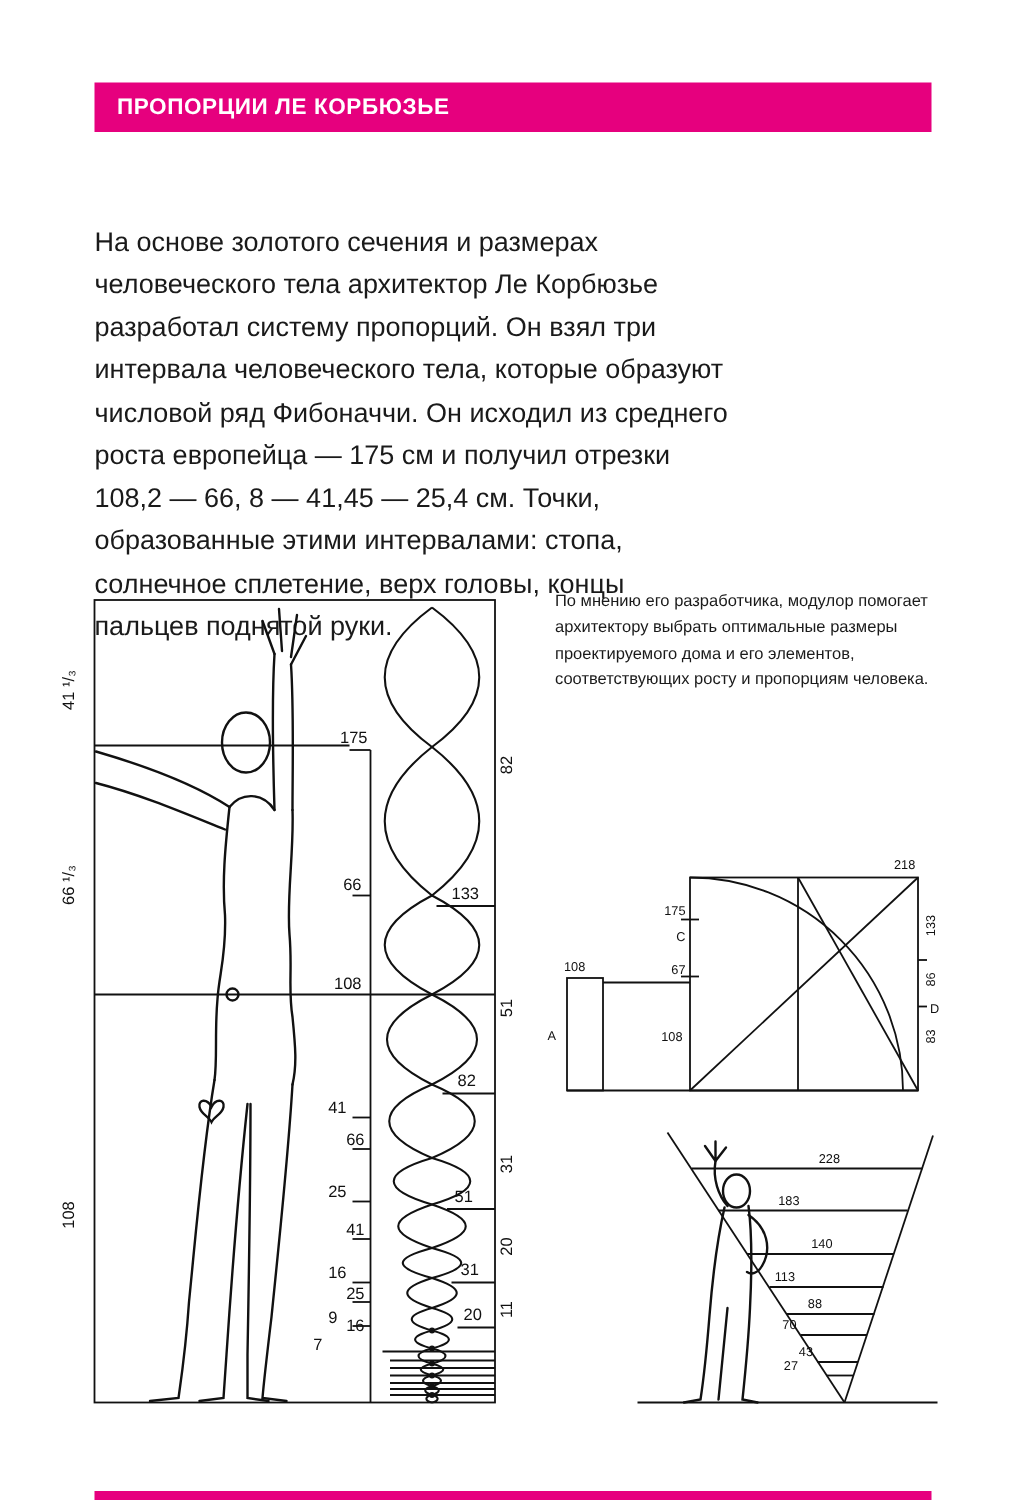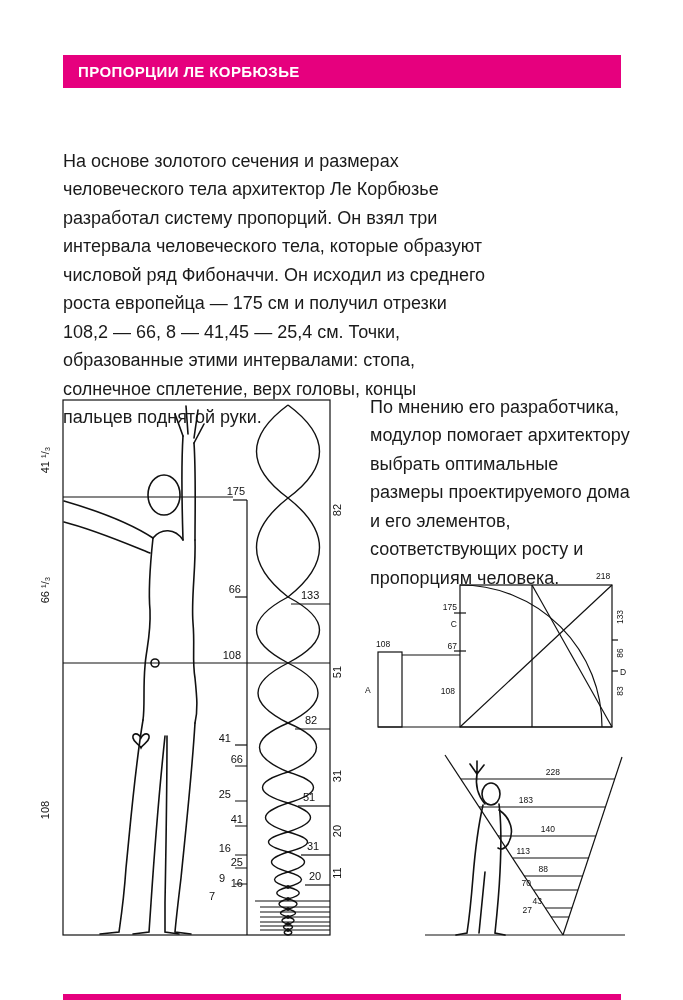--- a/index.html
+++ b/index.html
@@ -1,25 +1,25 @@
 <!DOCTYPE html>
 <html><head>
 <meta charset="utf-8">
 <style>
   html,body{margin:0;padding:0;background:#fff;}
   .page{position:relative;width:683px;height:1000px;background:#ffffff;
-        font-family:"Liberation Sans",sans-serif;color:#1a1a1a;overflow:hidden;border-radius:31px;}
+        font-family:"Liberation Sans",sans-serif;color:#1a1a1a;overflow:hidden;}
   .header-bar{position:absolute;left:63px;top:55px;width:558px;height:33px;
         background:#e6007e;display:flex;align-items:center;}
   .header-title{color:#ffffff;font-weight:bold;font-size:15px;padding-left:15px;
         letter-spacing:0.4px;}
   .intro{position:absolute;left:63px;top:147px;width:424px;margin:0;
         font-size:18px;line-height:1.58;}
   .side{position:absolute;left:370px;top:393px;width:260px;margin:0;
-        font-size:18px;line-height:1.58;}
+        font-size:11px;line-height:1.58;}
   svg{position:absolute;overflow:visible;}
   svg .ln{stroke:#111;stroke-width:1.2;fill:none;}
   svg .fig{stroke:#111;stroke-width:1.6;fill:none;stroke-linecap:round;}
   svg .helix{stroke:#111;stroke-width:1.4;fill:none;}
   svg text{font-family:"Liberation Sans",sans-serif;fill:#111;}
   .m-label{font-size:11px;}
   .c-label{font-size:8.5px;}
   .footer-bar{position:absolute;left:63px;top:994px;width:558px;height:6px;background:#e6007e;}
 </style>
 </head>

